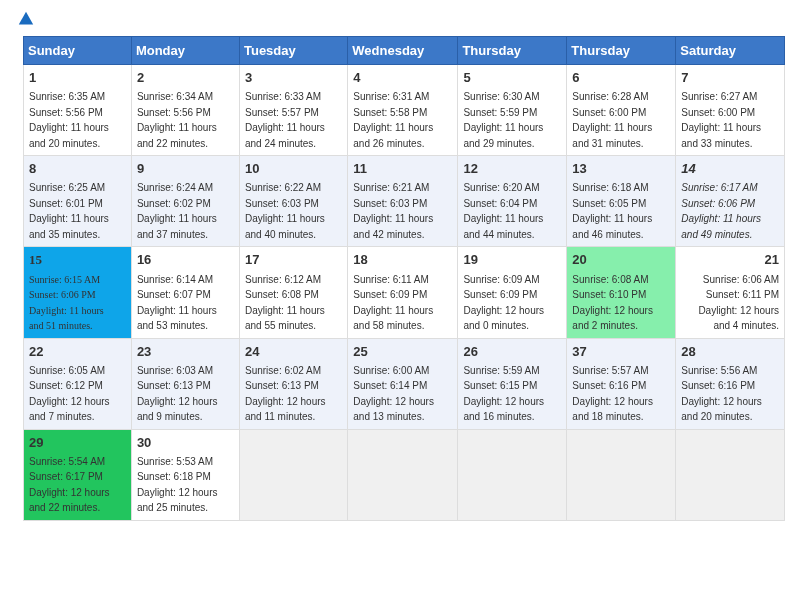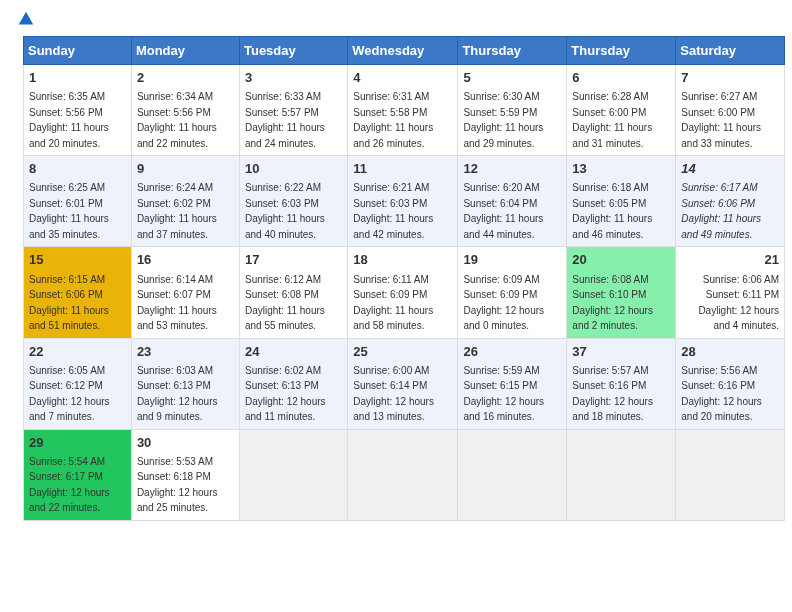--- a/index.html
+++ b/index.html
@@ -139,21 +139,21 @@
       <tr>
         <td style="background: rgb(238, 242, 250);"><span class="day-num">8</span><span class="day-info">Sunrise: 6:25 AM<br>Sunset: 6:01 PM<br>Daylight: 11 hours<br>and 35 minutes.</span></td>
         <td style="background: rgb(238, 242, 250);"><span class="day-num">9</span><span class="day-info">Sunrise: 6:24 AM<br>Sunset: 6:02 PM<br>Daylight: 11 hours<br>and 37 minutes.</span></td>
         <td style="background: rgb(238, 242, 250);"><span class="day-num">10</span><span class="day-info">Sunrise: 6:22 AM<br>Sunset: 6:03 PM<br>Daylight: 11 hours<br>and 40 minutes.</span></td>
         <td style="background: rgb(238, 242, 250);"><span class="day-num">11</span><span class="day-info">Sunrise: 6:21 AM<br>Sunset: 6:03 PM<br>Daylight: 11 hours<br>and 42 minutes.</span></td>
         <td style="background: rgb(238, 242, 250);"><span class="day-num">12</span><span class="day-info">Sunrise: 6:20 AM<br>Sunset: 6:04 PM<br>Daylight: 11 hours<br>and 44 minutes.</span></td>
         <td style="background: rgb(238, 242, 250);"><span class="day-num">13</span><span class="day-info">Sunrise: 6:18 AM<br>Sunset: 6:05 PM<br>Daylight: 11 hours<br>and 46 minutes.</span></td>
         <td style="background: rgb(238, 242, 250); font-style: italic;"><span class="day-num">14</span><span class="day-info">Sunrise: 6:17 AM<br>Sunset: 6:06 PM<br>Daylight: 11 hours<br>and 49 minutes.</span></td>
       </tr>
       <tr>
-        <td style="background: #eab308;"><span class="day-num">15</span><span class="day-info">Sunrise: 6:15 AM<br>Sunset: 6:06 PM<br>Daylight: 11 hours<br>and 51 minutes.</span></td>
+        <td style="background: #0ea5e9; font-family: Liberation Serif, serif;"><span class="day-num">15</span><span class="day-info">Sunrise: 6:15 AM<br>Sunset: 6:06 PM<br>Daylight: 11 hours<br>and 51 minutes.</span></td>
         <td style="background: rgb(255, 255, 255);"><span class="day-num">16</span><span class="day-info">Sunrise: 6:14 AM<br>Sunset: 6:07 PM<br>Daylight: 11 hours<br>and 53 minutes.</span></td>
         <td style="background: rgb(255, 255, 255);"><span class="day-num">17</span><span class="day-info">Sunrise: 6:12 AM<br>Sunset: 6:08 PM<br>Daylight: 11 hours<br>and 55 minutes.</span></td>
         <td style="background: rgb(255, 255, 255);"><span class="day-num">18</span><span class="day-info">Sunrise: 6:11 AM<br>Sunset: 6:09 PM<br>Daylight: 11 hours<br>and 58 minutes.</span></td>
         <td style="background: rgb(255, 255, 255);"><span class="day-num">19</span><span class="day-info">Sunrise: 6:09 AM<br>Sunset: 6:09 PM<br>Daylight: 12 hours<br>and 0 minutes.</span></td>
         <td style="background: #86efac;"><span class="day-num">20</span><span class="day-info">Sunrise: 6:08 AM<br>Sunset: 6:10 PM<br>Daylight: 12 hours<br>and 2 minutes.</span></td>
         <td style="background: rgb(255, 255, 255); text-align: right;"><span class="day-num">21</span><span class="day-info">Sunrise: 6:06 AM<br>Sunset: 6:11 PM<br>Daylight: 12 hours<br>and 4 minutes.</span></td>
       </tr>
       <tr>
         <td style="background: rgb(238, 242, 250);"><span class="day-num">22</span><span class="day-info">Sunrise: 6:05 AM<br>Sunset: 6:12 PM<br>Daylight: 12 hours<br>and 7 minutes.</span></td>
         <td style="background: rgb(238, 242, 250);"><span class="day-num">23</span><span class="day-info">Sunrise: 6:03 AM<br>Sunset: 6:13 PM<br>Daylight: 12 hours<br>and 9 minutes.</span></td>

